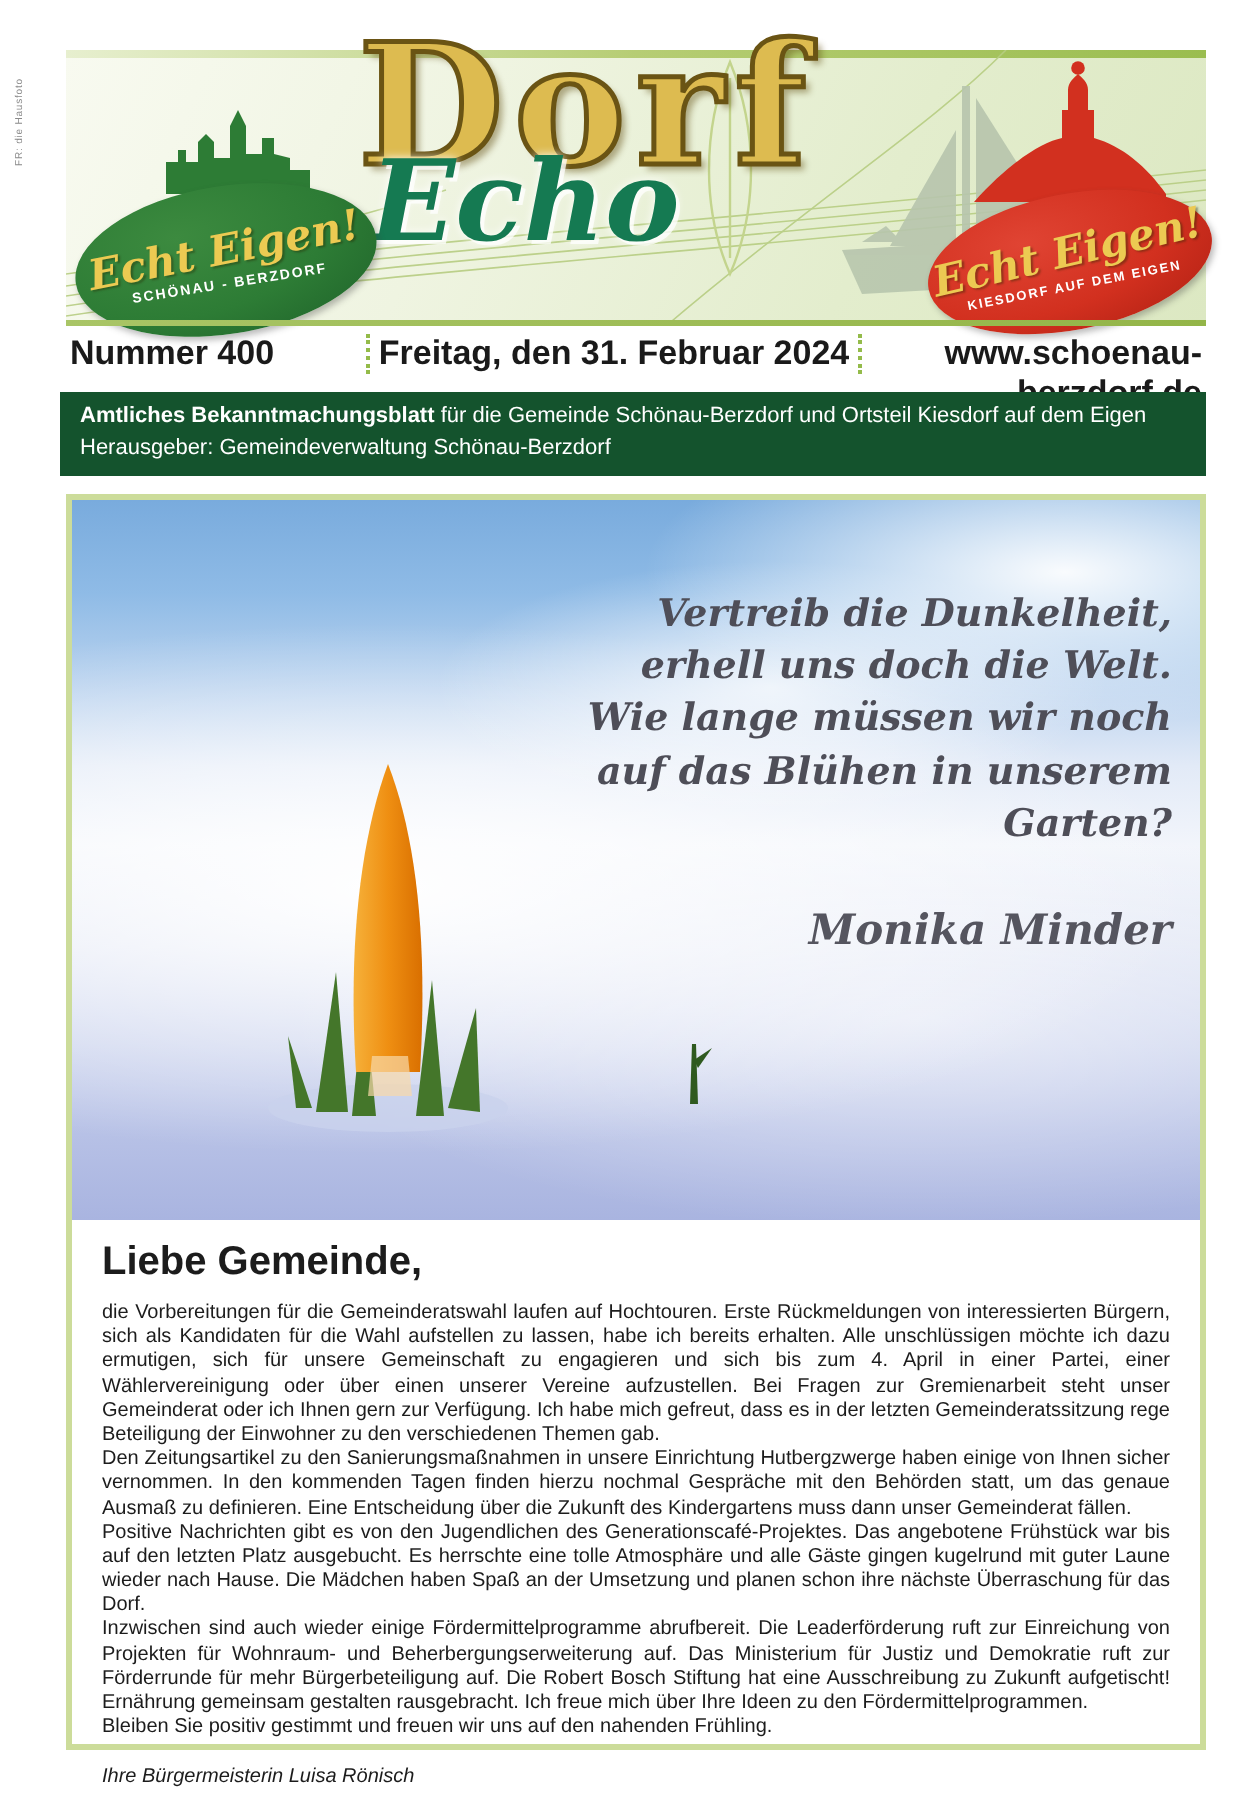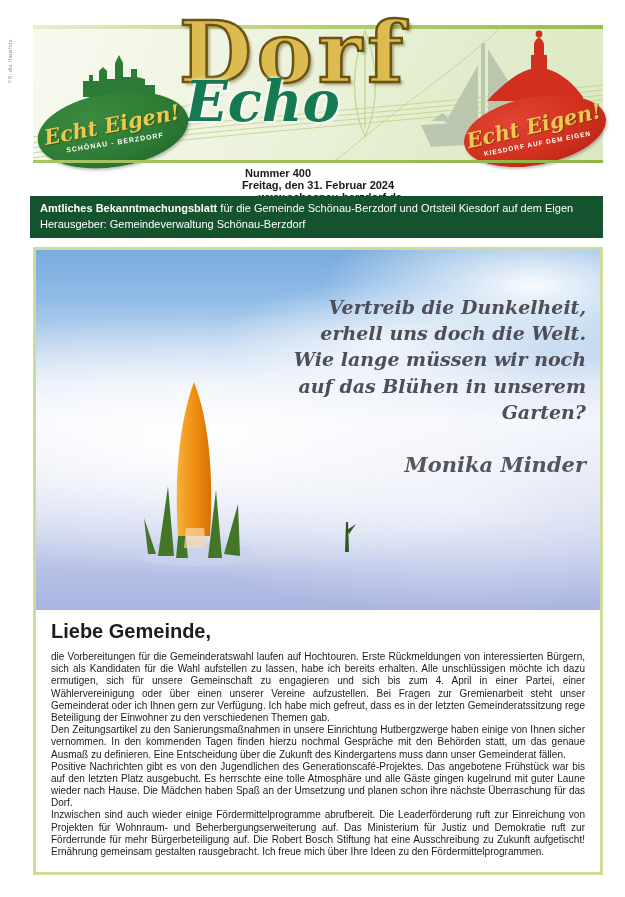--- a/index.html
+++ b/index.html
@@ -74,22 +74,22 @@
     margin-top:4px; font-size:7px; font-weight:bold; letter-spacing:1px;
     color:#ffffff; white-space:nowrap;
   }
   .badge-silhouette{ position:absolute; }
   .badge-left .badge-silhouette{ left:46px; top:-14px; }
   .badge-right .badge-silhouette{ left:28px; top:-8px; }
 
   
   .info-bar{
     position:absolute; left:33px; top:167px; width:570px; height:26px;
-    display:flex; align-items:center;
-    font-size:11px; font-weight:bold; color:#1a1a1a;flex-direction:column;
+    display:flex; 
+    font-size:17px; font-weight:bold; color:#1a1a1a;
   }
   .info-bar .cell-left{ width:150px; text-align:left; padding-left:2px; }
   .info-bar .cell-center{ flex:1; text-align:center; }
   .info-bar .cell-right{ width:172px; text-align:right; padding-right:2px; }
   .info-bar .sep{ width:0; height:20px; border-left:2px dotted #94bb4a; }
 
   
   .banner{
     position:absolute; left:30px; top:196px; width:573px; height:42px;
     background:#14532d; color:#ffffff; padding:5px 10px;
@@ -242,15 +242,17 @@
       <div class="poem-author">Monika Minder</div>
     </div>
   </section>
 
   <section class="letter">
     <h2>Liebe Gemeinde,</h2>
     <p>die Vorbereitungen für die Gemeinderatswahl laufen auf Hochtouren. Erste Rückmeldungen von interessierten Bürgern, sich als Kandidaten für die Wahl aufstellen zu lassen, habe ich bereits erhalten. Alle unschlüssigen möchte ich dazu ermutigen, sich für unsere Gemeinschaft zu engagieren und sich bis zum 4. April in einer Partei, einer Wählervereinigung oder über einen unserer Vereine aufzustellen. Bei Fragen zur Gremienarbeit steht unser Gemeinderat oder ich Ihnen gern zur Verfügung. Ich habe mich gefreut, dass es in der letzten Gemeinderatssitzung rege Beteiligung der Einwohner zu den verschiedenen Themen gab.</p>
     <p>Den Zeitungsartikel zu den Sanierungsmaßnahmen in unsere Einrichtung Hutbergzwerge haben einige von Ihnen sicher vernommen. In den kommenden Tagen finden hierzu nochmal Gespräche mit den Behörden statt, um das genaue Ausmaß zu definieren. Eine Entscheidung über die Zukunft des Kindergartens muss dann unser Gemeinderat fällen.</p>
     <p>Positive Nachrichten gibt es von den Jugendlichen des Generationscafé-Projektes. Das angebotene Frühstück war bis auf den letzten Platz ausgebucht. Es herrschte eine tolle Atmosphäre und alle Gäste gingen kugelrund mit guter Laune wieder nach Hause. Die Mädchen haben Spaß an der Umsetzung und planen schon ihre nächste Überraschung für das Dorf.</p>
     <p>Inzwischen sind auch wieder einige Fördermittelprogramme abrufbereit. Die Leaderförderung ruft zur Einreichung von Projekten für Wohnraum- und Beherbergungserweiterung auf. Das Ministerium für Justiz und Demokratie ruft zur Förderrunde für mehr Bürgerbeteiligung auf. Die Robert Bosch Stiftung hat eine Ausschreibung zu Zukunft aufgetischt! Ernährung gemeinsam gestalten rausgebracht. Ich freue mich über Ihre Ideen zu den Fördermittelprogrammen.</p>
+    <p>Bleiben Sie positiv gestimmt und freuen wir uns auf den nahenden Frühling.</p>
+    <div class="signature">Ihre Bürgermeisterin Luisa Rönisch</div>
   </section>
 
 </main>
 
 </body></html>

